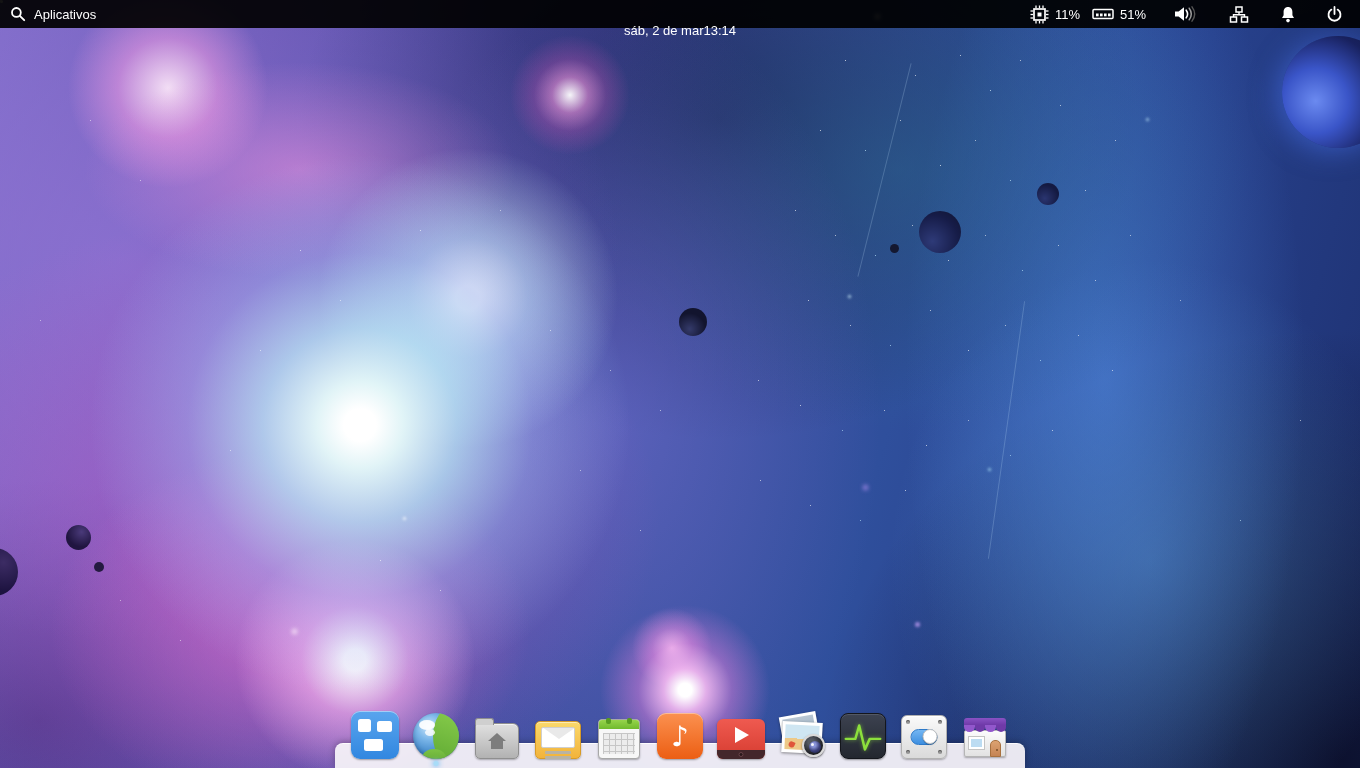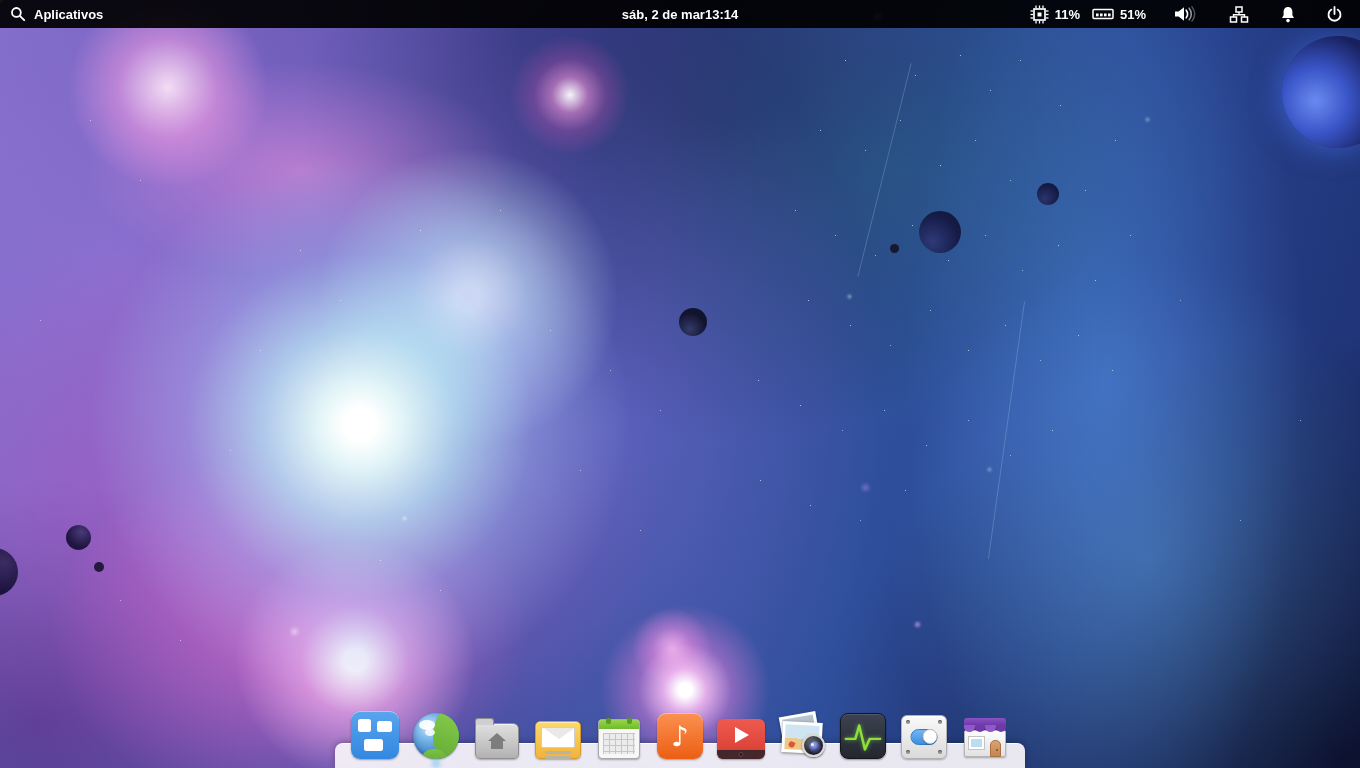--- a/index.html
+++ b/index.html
@@ -85,24 +85,24 @@
   .planet-d { left:679px; top:308px; width:28px; height:28px;
     background:radial-gradient(circle at 38% 75%, #343a6a, #12142e 58%); }
   .planet-e { left:66px; top:525px; width:25px; height:25px;
     background:radial-gradient(circle at 62% 28%, #4a3a7a, #201540 62%); }
   .planet-f { left:94px; top:562px; width:10px; height:10px; background:#241a40; }
   .planet-g { left:-30px; top:548px; width:48px; height:48px;
     background:radial-gradient(circle at 70% 30%, #3c2c64, #1d1340 60%); }
 
   
   .panel { position:absolute; top:0; left:0; width:100%; height:28px;
-    background:rgba(0,0,0,.92); color:#fff; font-size:13px; font-weight:bold; z-index:10; }
+    background:rgba(0,0,0,.92); color:#fff; font-size:13px; font-weight:normal; z-index:10; }
   .panel svg { display:block; }
   .panel-left { position:absolute; left:10px; top:0; height:28px; display:flex; align-items:center; gap:8px; cursor:default; }
-  .panel-center { position:absolute; left:50%; top:0; transform:translateX(-50%); height:28px; display:flex; align-items:center; }
+  .panel-center { position:absolute; left:50%; top:16px; transform:translateX(-50%); height:28px; display:flex; align-items:center; }
   .panel-center .time { }
   .panel-right { position:absolute; right:0; top:0; height:28px; display:flex; align-items:center; padding-right:17px; }
   .ind { display:flex; align-items:center; gap:6px; }
   .ind-mem { margin-left:12px; }
   .ind-vol { margin-left:27px; }
   .ind-net { margin-left:33px; }
   .ind-bell { margin-left:31px; }
   .ind-power { margin-left:30px; }
 
   

